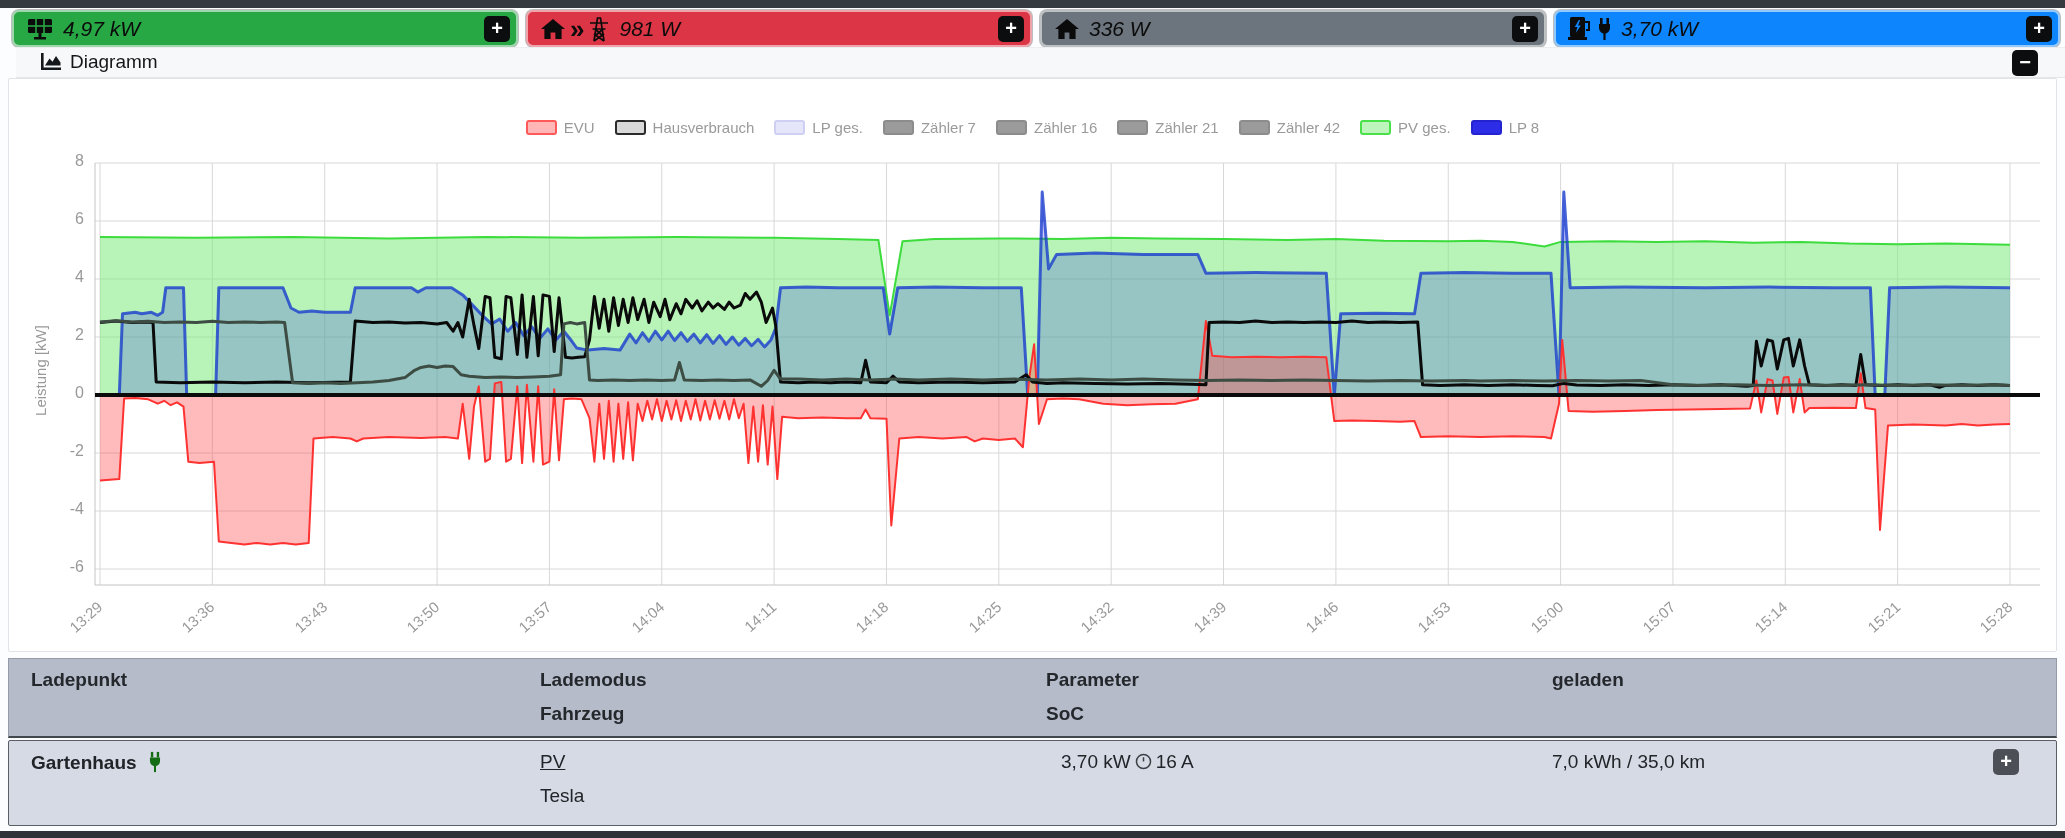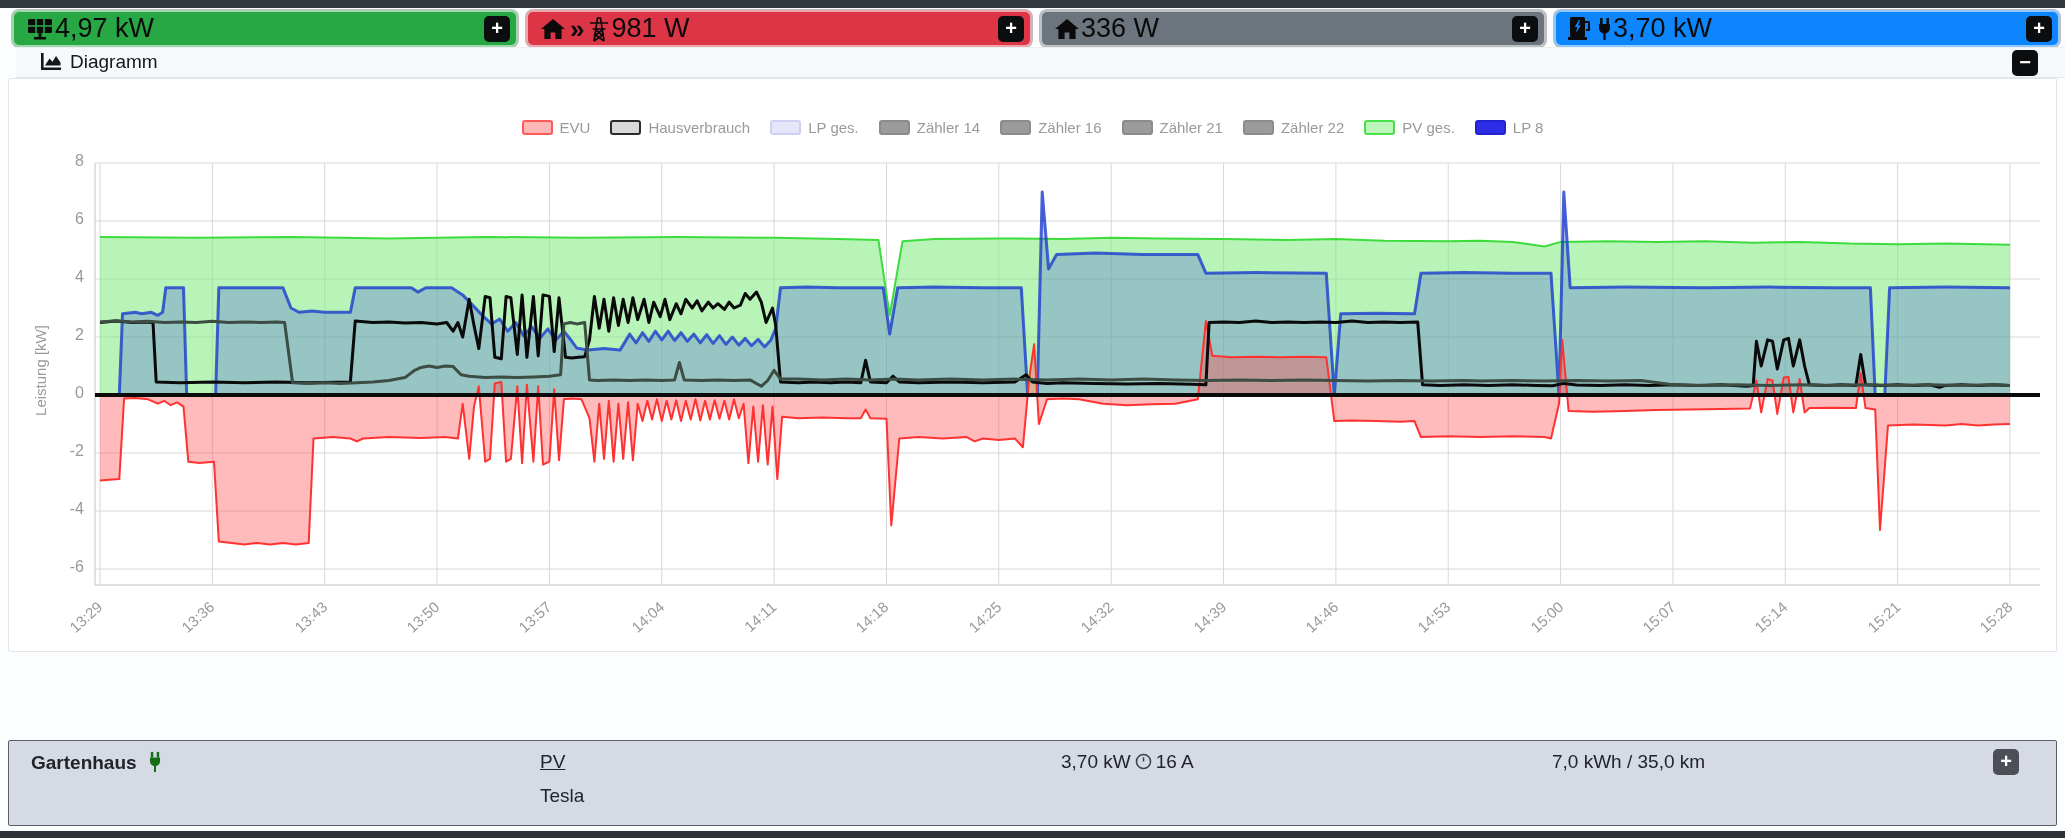--- a/index.html
+++ b/index.html
@@ -9,21 +9,21 @@
   #stage { position:relative; width:2065px; height:838px; background:#fcfdfe; }
 
   
   .topbar { left:0; top:0; width:2065px; height:8px; background:#343a40; }
   .bottombar { left:0; bottom:0; width:2065px; height:7px; background:#2f3338; }
 
   
   .statusbox { top:10px; height:37px; width:506px; border-radius:7px;
     display:flex; align-items:center; padding:0 40px 0 12px; position:absolute;
     border:2px solid rgba(255,255,255,.55); box-shadow:0 0 0 1px rgba(0,0,0,.25); }
-  .statusbox .val { font-size:27px; color:#0b0b0b; margin-left:1px; white-space:nowrap; }
+  .statusbox .val { font-size:21px; color:#0b0b0b; margin-left:9px; white-space:nowrap;font-style:italic; }
   .sq-btn { position:absolute; width:26px; height:26px; background:#0c0d0e; border-radius:5px;
     color:#fff; font-size:20px; font-weight:bold; line-height:24px; text-align:center; cursor:pointer; }
   .statusbox .sq-btn { right:6px; top:4px; }
   .icon { display:inline-flex; align-items:center; }
   .chev { font-size:26px; font-weight:700; color:#0b0b0b; line-height:20px; margin:0 4px; }
 
   
   .diagheader { left:16px; top:47px; width:2065px; height:31px; background:#f7f8fa;
     border-top:1px solid #eceef0; border-bottom:1px solid #e4e7ea; }
   .diagtitle { position:absolute; left:24px; top:3px; font-size:19px; color:#15181b;
@@ -154,33 +154,33 @@
       <span class="leg-item">
         <span class="leg-swatch" style="background: rgb(217, 217, 217); border-color: rgb(43, 43, 43);"></span>
         <span class="leg-label">Hausverbrauch</span>
       </span>
       <span class="leg-item">
         <span class="leg-swatch" style="background: rgb(230, 230, 251); border-color: rgb(207, 207, 243);"></span>
         <span class="leg-label">LP ges.</span>
       </span>
       <span class="leg-item">
         <span class="leg-swatch" style="background: rgb(155, 155, 155); border-color: rgb(140, 140, 140);"></span>
-        <span class="leg-label">Zähler 14</span>
+        <span class="leg-label">Zähler 7</span>
       </span>
       <span class="leg-item">
         <span class="leg-swatch" style="background: rgb(155, 155, 155); border-color: rgb(140, 140, 140);"></span>
         <span class="leg-label">Zähler 16</span>
       </span>
       <span class="leg-item">
         <span class="leg-swatch" style="background: rgb(155, 155, 155); border-color: rgb(140, 140, 140);"></span>
         <span class="leg-label">Zähler 21</span>
       </span>
       <span class="leg-item">
         <span class="leg-swatch" style="background: rgb(155, 155, 155); border-color: rgb(140, 140, 140);"></span>
-        <span class="leg-label">Zähler 22</span>
+        <span class="leg-label">Zähler 42</span>
       </span>
       <span class="leg-item">
         <span class="leg-swatch" style="background: rgb(189, 245, 189); border-color: rgb(73, 224, 73);"></span>
         <span class="leg-label">PV ges.</span>
       </span>
       <span class="leg-item">
         <span class="leg-swatch" style="background: rgb(45, 45, 232); border-color: rgb(35, 35, 207);"></span>
         <span class="leg-label">LP 8</span>
       </span>
     </div>
@@ -248,20 +248,28 @@
       <div class="abs xtick" style="left: 1145.53px;">14:39</div>
       <div class="abs xtick" style="left: 1257.88px;">14:46</div>
       <div class="abs xtick" style="left: 1370.24px;">14:53</div>
       <div class="abs xtick" style="left: 1482.59px;">15:00</div>
       <div class="abs xtick" style="left: 1594.94px;">15:07</div>
       <div class="abs xtick" style="left: 1707.29px;">15:14</div>
       <div class="abs xtick" style="left: 1819.65px;">15:21</div>
       <div class="abs xtick" style="left: 1932px;">15:28</div>
     </div>
 
+  <div class="abs thead">
+    <div class="c l1" style="left:22px;">Ladepunkt</div>
+    <div class="c l1" style="left:531px;">Lademodus</div>
+    <div class="c l2" style="left:531px;">Fahrzeug</div>
+    <div class="c l1" style="left:1037px;">Parameter</div>
+    <div class="c l2" style="left:1037px;">SoC</div>
+    <div class="c l1" style="left:1543px;">geladen</div>
+  </div>
 
   <div class="abs trow">
     <div class="c l1 bold" style="left:22px;">
       <span>Gartenhaus</span>
       <span class="icon" style="vertical-align:-4px; margin-left:6px;">
         <svg width="14" height="22" viewBox="0 0 15 24">
             <rect x="3" y="1" width="2.6" height="6" fill="#146c14"></rect>
             <rect x="9.4" y="1" width="2.6" height="6" fill="#146c14"></rect>
             <path d="M2 7 h11 v4 a5.5 5.5 0 0 1 -11 0 Z" fill="#146c14"></path>
             <rect x="6.4" y="16" width="2.2" height="7" fill="#146c14"></rect>

